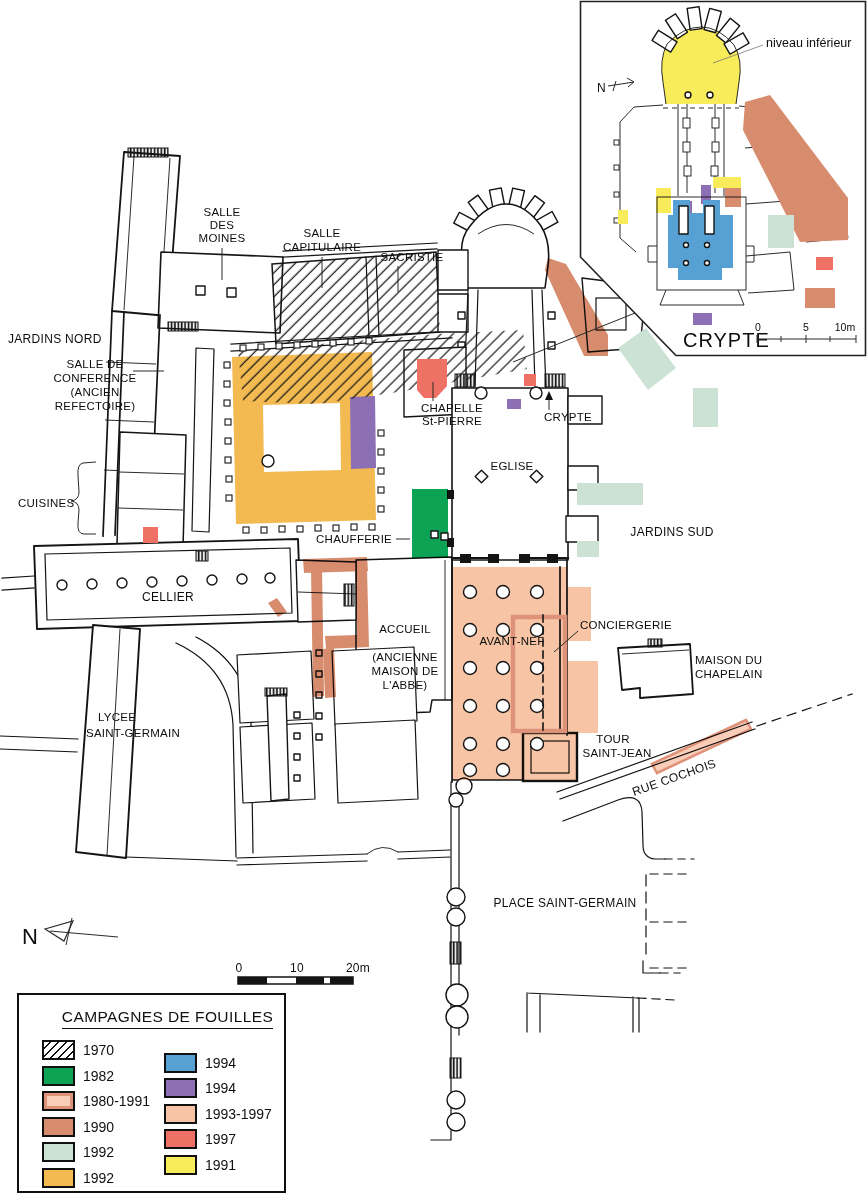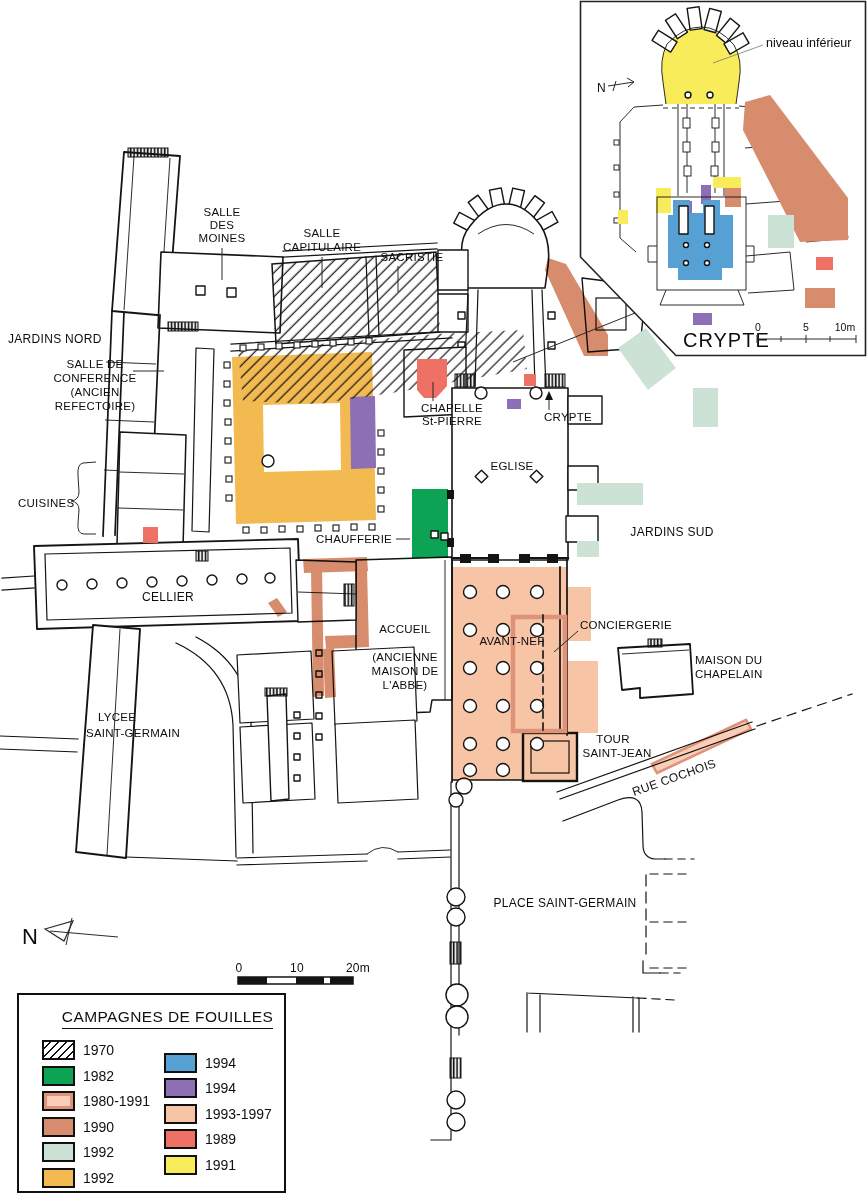--- a/index.html
+++ b/index.html
@@ -492,21 +492,21 @@
         <div class="litem">
           <div class="sw" style="background: rgb(140, 111, 180);"></div>
           <div class="yr">1994</div>
         </div>
         <div class="litem">
           <div class="sw" style="background: rgb(247, 197, 165);"></div>
           <div class="yr">1993-1997</div>
         </div>
         <div class="litem">
           <div class="sw" style="background: rgb(239, 112, 101);"></div>
-          <div class="yr">1989</div>
+          <div class="yr">1997</div>
         </div>
         <div class="litem">
           <div class="sw" style="background: rgb(248, 236, 90);"></div>
           <div class="yr">1991</div>
         </div>
       </div>
     </div>
   </div>
 </div>
 

